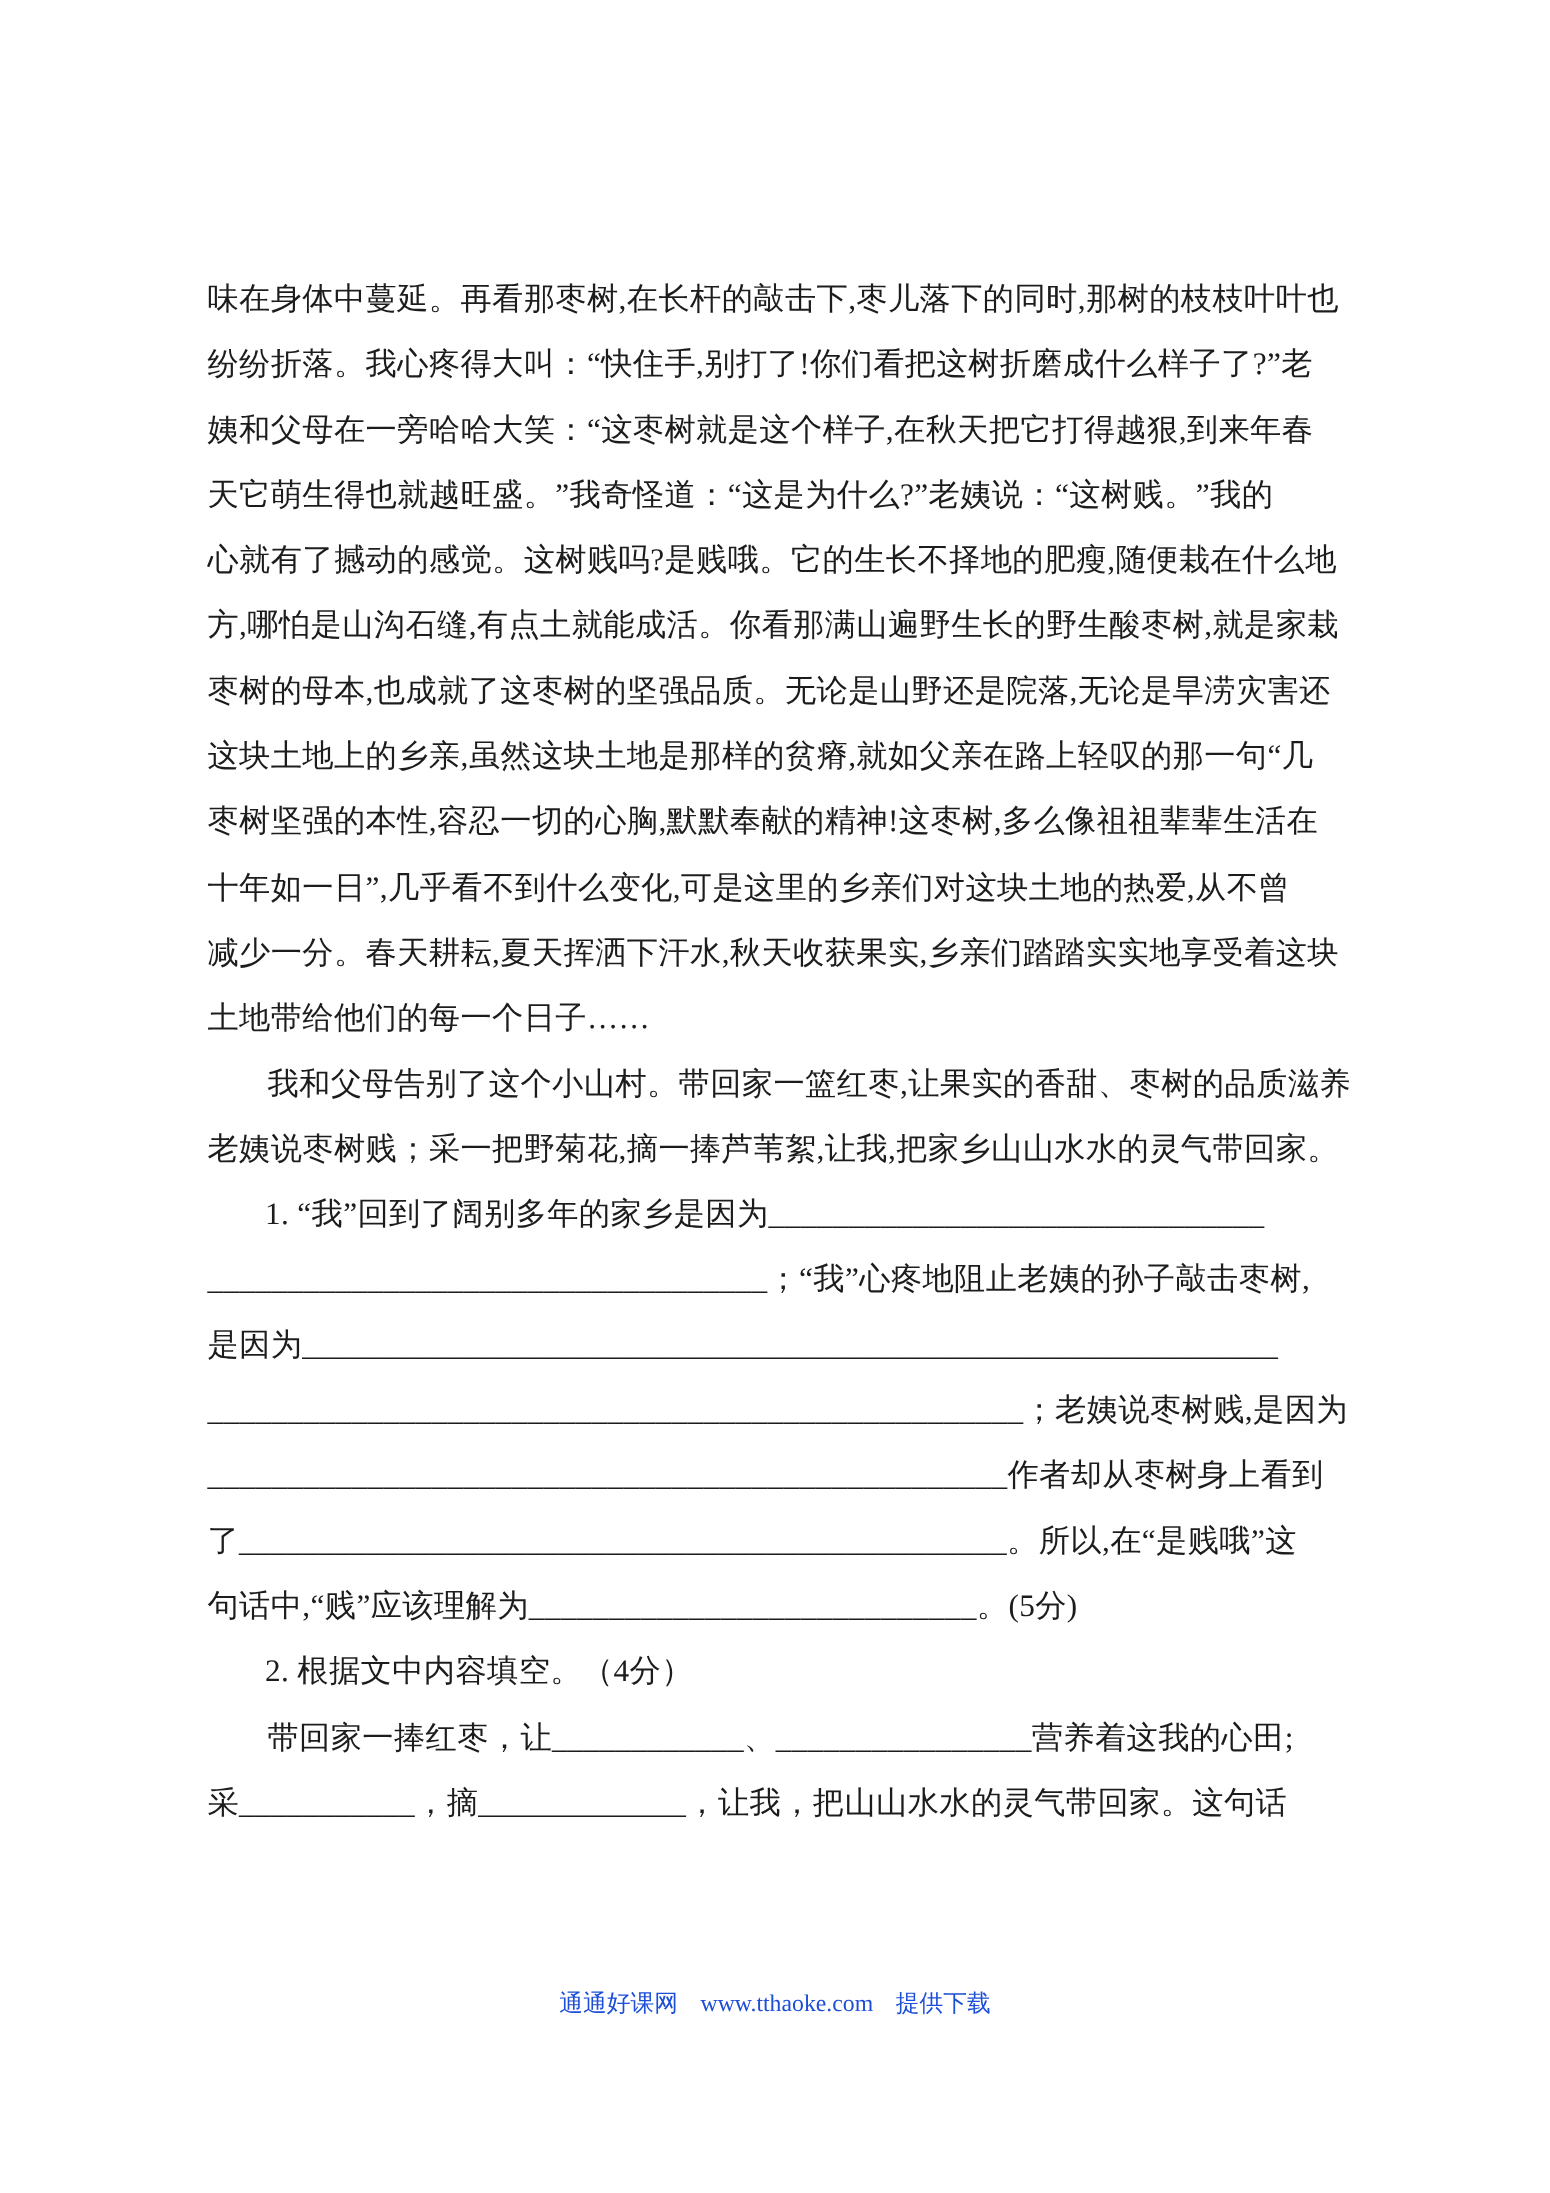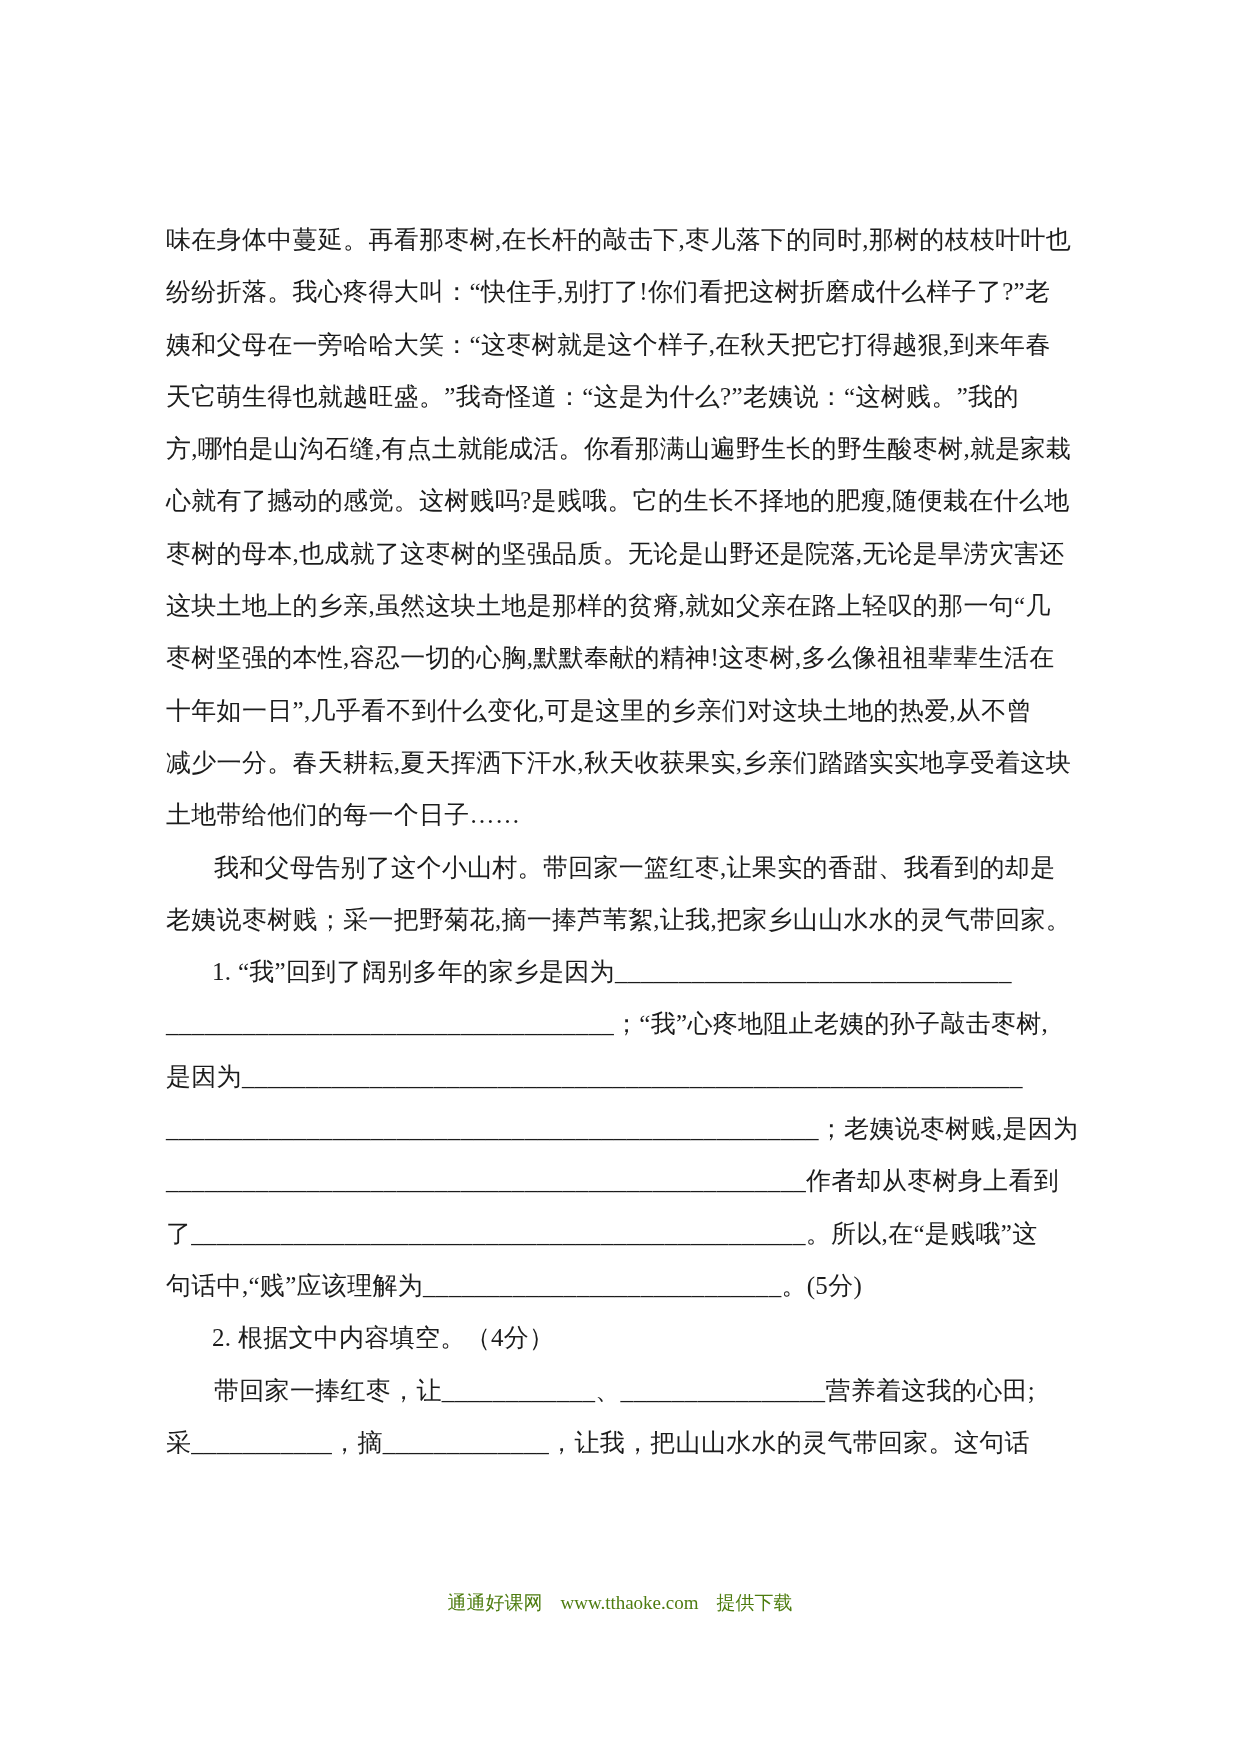--- a/index.html
+++ b/index.html
@@ -29,45 +29,45 @@
     white-space: nowrap;
     letter-spacing: 0.3px;
   }
   .footer {
     position: absolute;
     left: 0;
     top: 1590px;
     width: 100%;
     text-align: center;
     font-size: 19px;
-    color: #4d7c0f;
+    color: #1d4ed8;
   }
   .footer span {
     margin: 0 9px;
   }
 </style>
 </head>
 <body>
 
 <div class="page">
 
   <div class="text-block">
       <div class="line">味在身体中蔓延。再看那枣树,在长杆的敲击下,枣儿落下的同时,那树的枝枝叶叶也</div>
       <div class="line">纷纷折落。我心疼得大叫：“快住手,别打了!你们看把这树折磨成什么样子了?”老</div>
       <div class="line">姨和父母在一旁哈哈大笑：“这枣树就是这个样子,在秋天把它打得越狠,到来年春</div>
       <div class="line">天它萌生得也就越旺盛。”我奇怪道：“这是为什么?”老姨说：“这树贱。”我的</div>
+      <div class="line">心就有了撼动的感觉。这树贱吗?是贱哦。它的生长不择地的肥瘦,随便栽在什么地</div>
       <div class="line">方,哪怕是山沟石缝,有点土就能成活。你看那满山遍野生长的野生酸枣树,就是家栽</div>
-      <div class="line">心就有了撼动的感觉。这树贱吗?是贱哦。它的生长不择地的肥瘦,随便栽在什么地</div>
       <div class="line">枣树的母本,也成就了这枣树的坚强品质。无论是山野还是院落,无论是旱涝灾害还</div>
       <div class="line">这块土地上的乡亲,虽然这块土地是那样的贫瘠,就如父亲在路上轻叹的那一句“几</div>
       <div class="line">枣树坚强的本性,容忍一切的心胸,默默奉献的精神!这枣树,多么像祖祖辈辈生活在</div>
       <div class="line">十年如一日”,几乎看不到什么变化,可是这里的乡亲们对这块土地的热爱,从不曾</div>
       <div class="line">减少一分。春天耕耘,夏天挥洒下汗水,秋天收获果实,乡亲们踏踏实实地享受着这块</div>
       <div class="line">土地带给他们的每一个日子……</div>
-      <div class="line" style="padding-left: 48px;">我和父母告别了这个小山村。带回家一篮红枣,让果实的香甜、我看到的却是</div>
+      <div class="line" style="padding-left: 48px;">我和父母告别了这个小山村。带回家一篮红枣,让果实的香甜、枣树的品质滋养</div>
       <div class="line">老姨说枣树贱；采一把野菊花,摘一捧芦苇絮,让我,把家乡山山水水的灵气带回家。</div>
       <div class="line" style="padding-left: 46px;">1. “我”回到了阔别多年的家乡是因为_______________________________</div>
       <div class="line">___________________________________；“我”心疼地阻止老姨的孙子敲击枣树,</div>
       <div class="line">是因为_____________________________________________________________</div>
       <div class="line">___________________________________________________；老姨说枣树贱,是因为</div>
       <div class="line">__________________________________________________作者却从枣树身上看到</div>
       <div class="line">了________________________________________________。所以,在“是贱哦”这</div>
       <div class="line">句话中,“贱”应该理解为____________________________。(5分)</div>
       <div class="line" style="padding-left: 46px;">2. 根据文中内容填空。（4分）</div>
       <div class="line" style="padding-left: 48px;">带回家一捧红枣，让____________、________________营养着这我的心田;</div>

